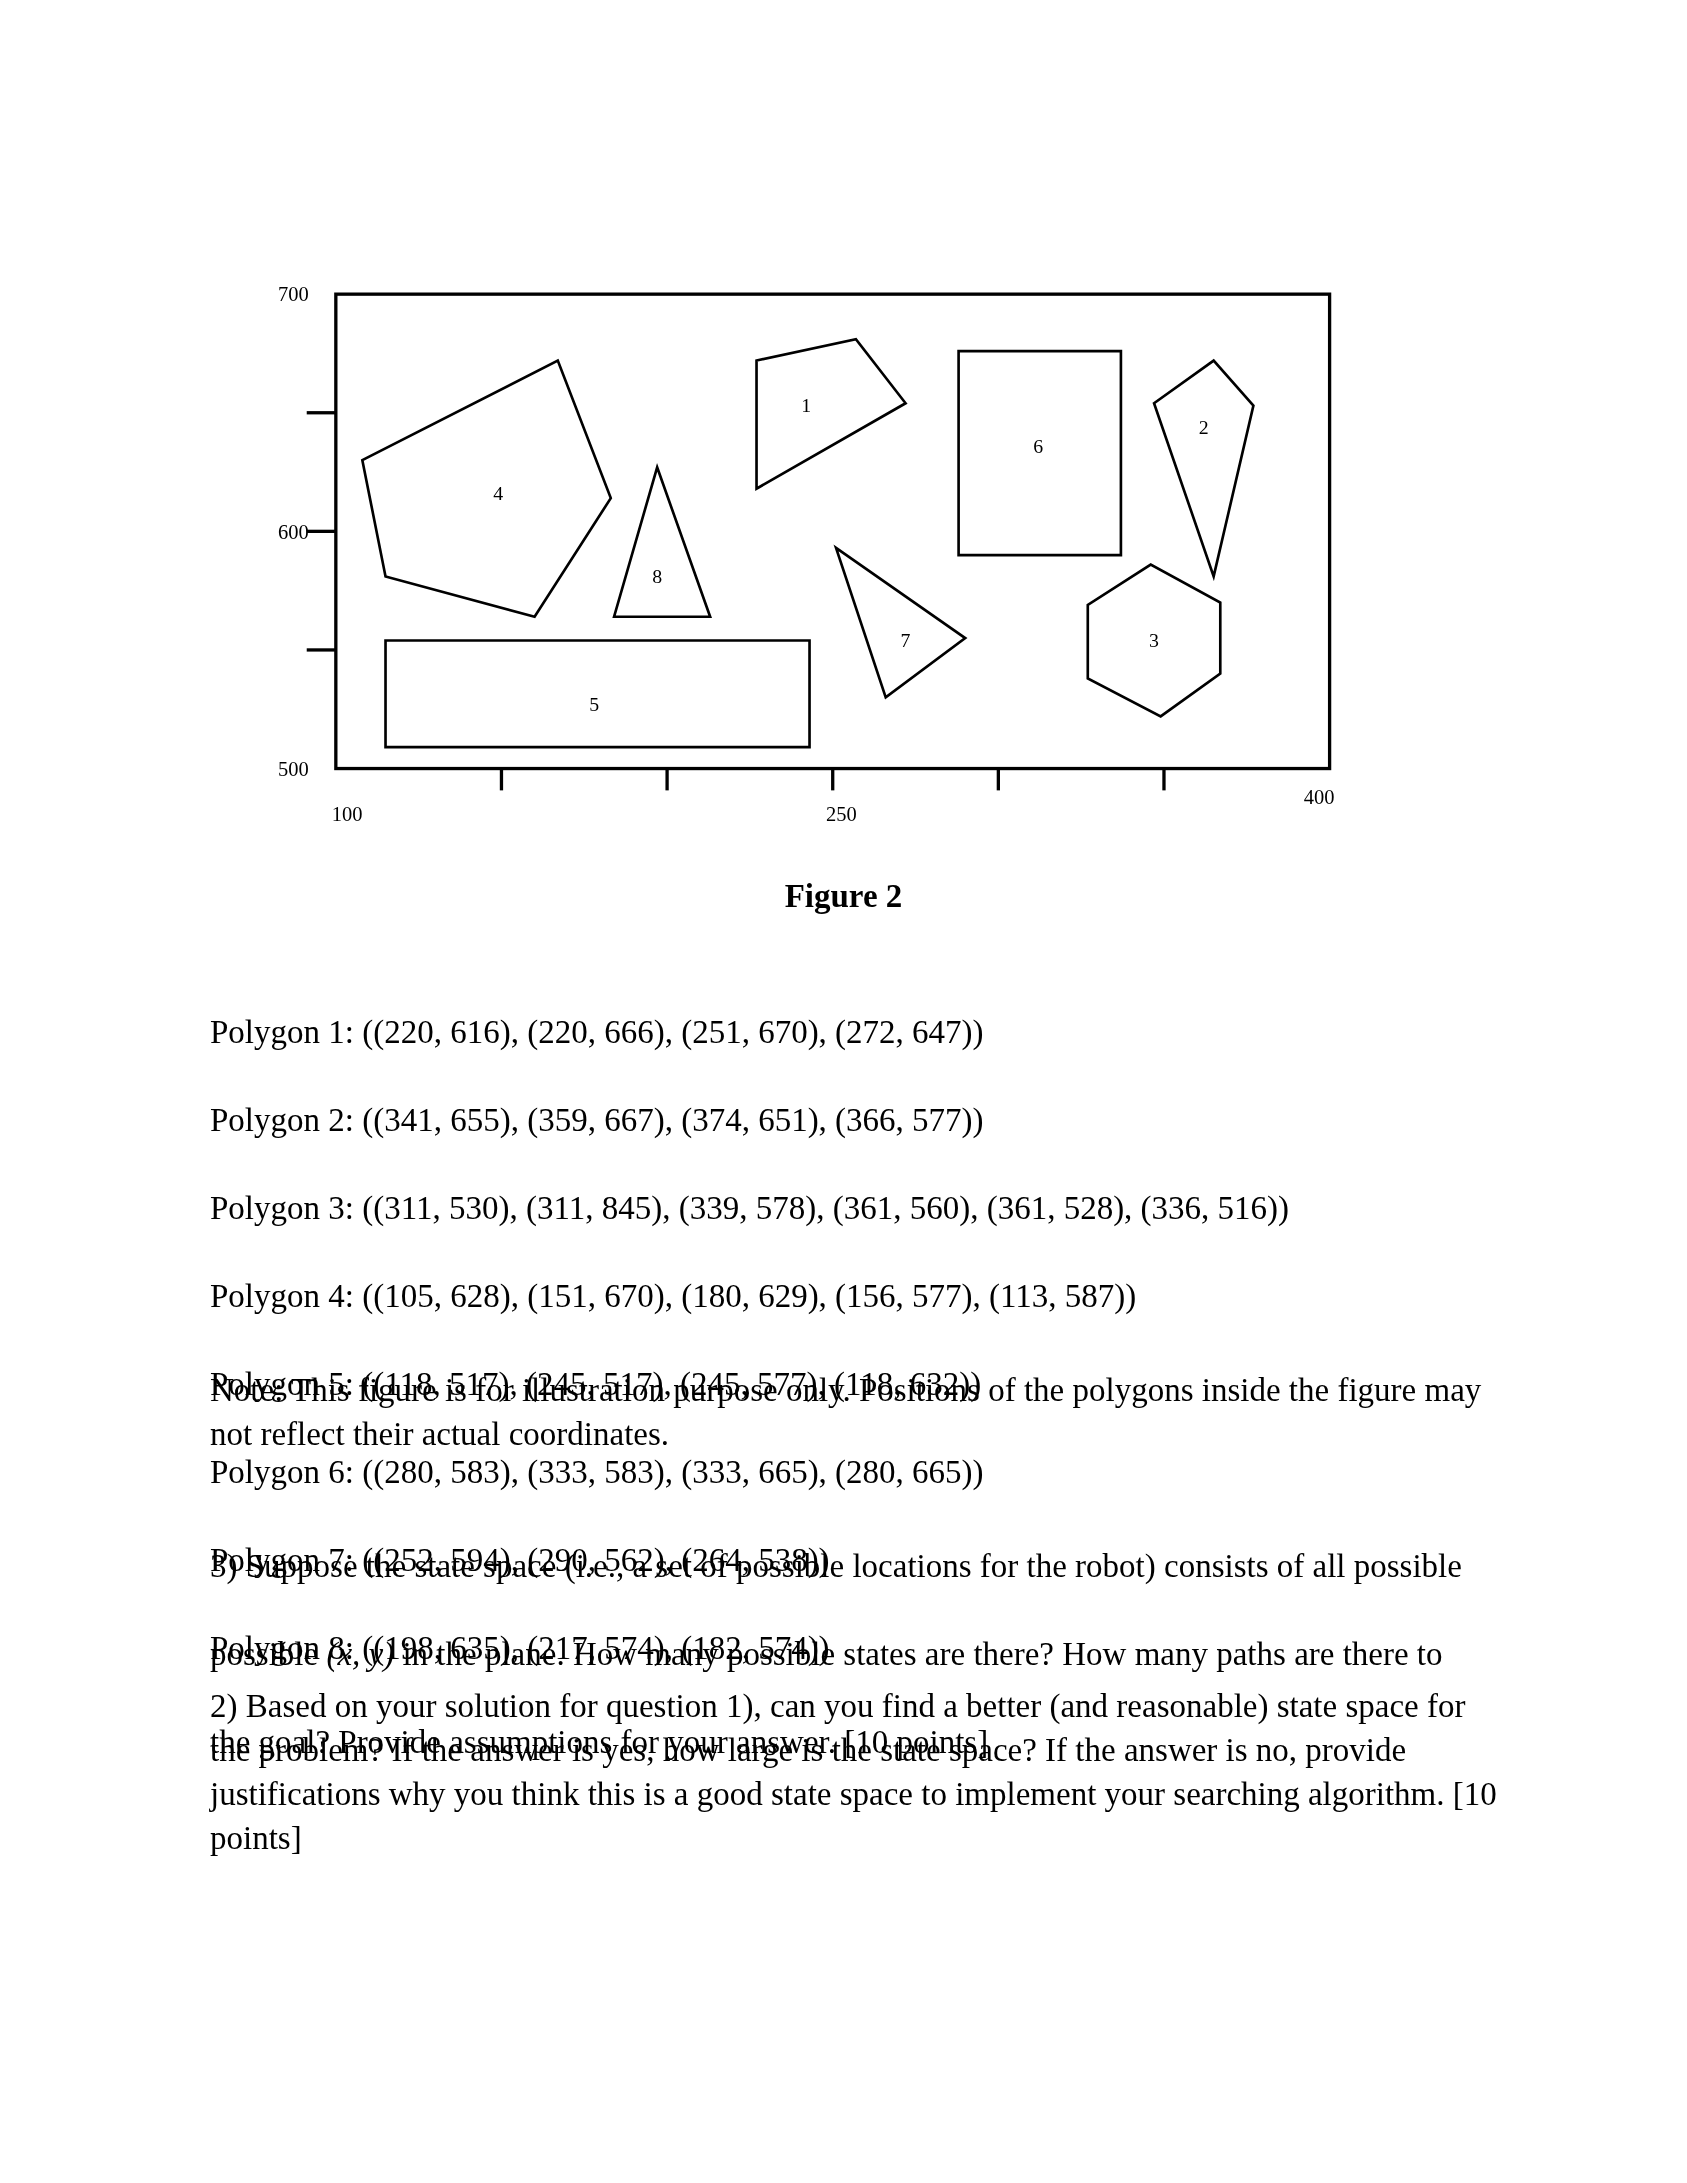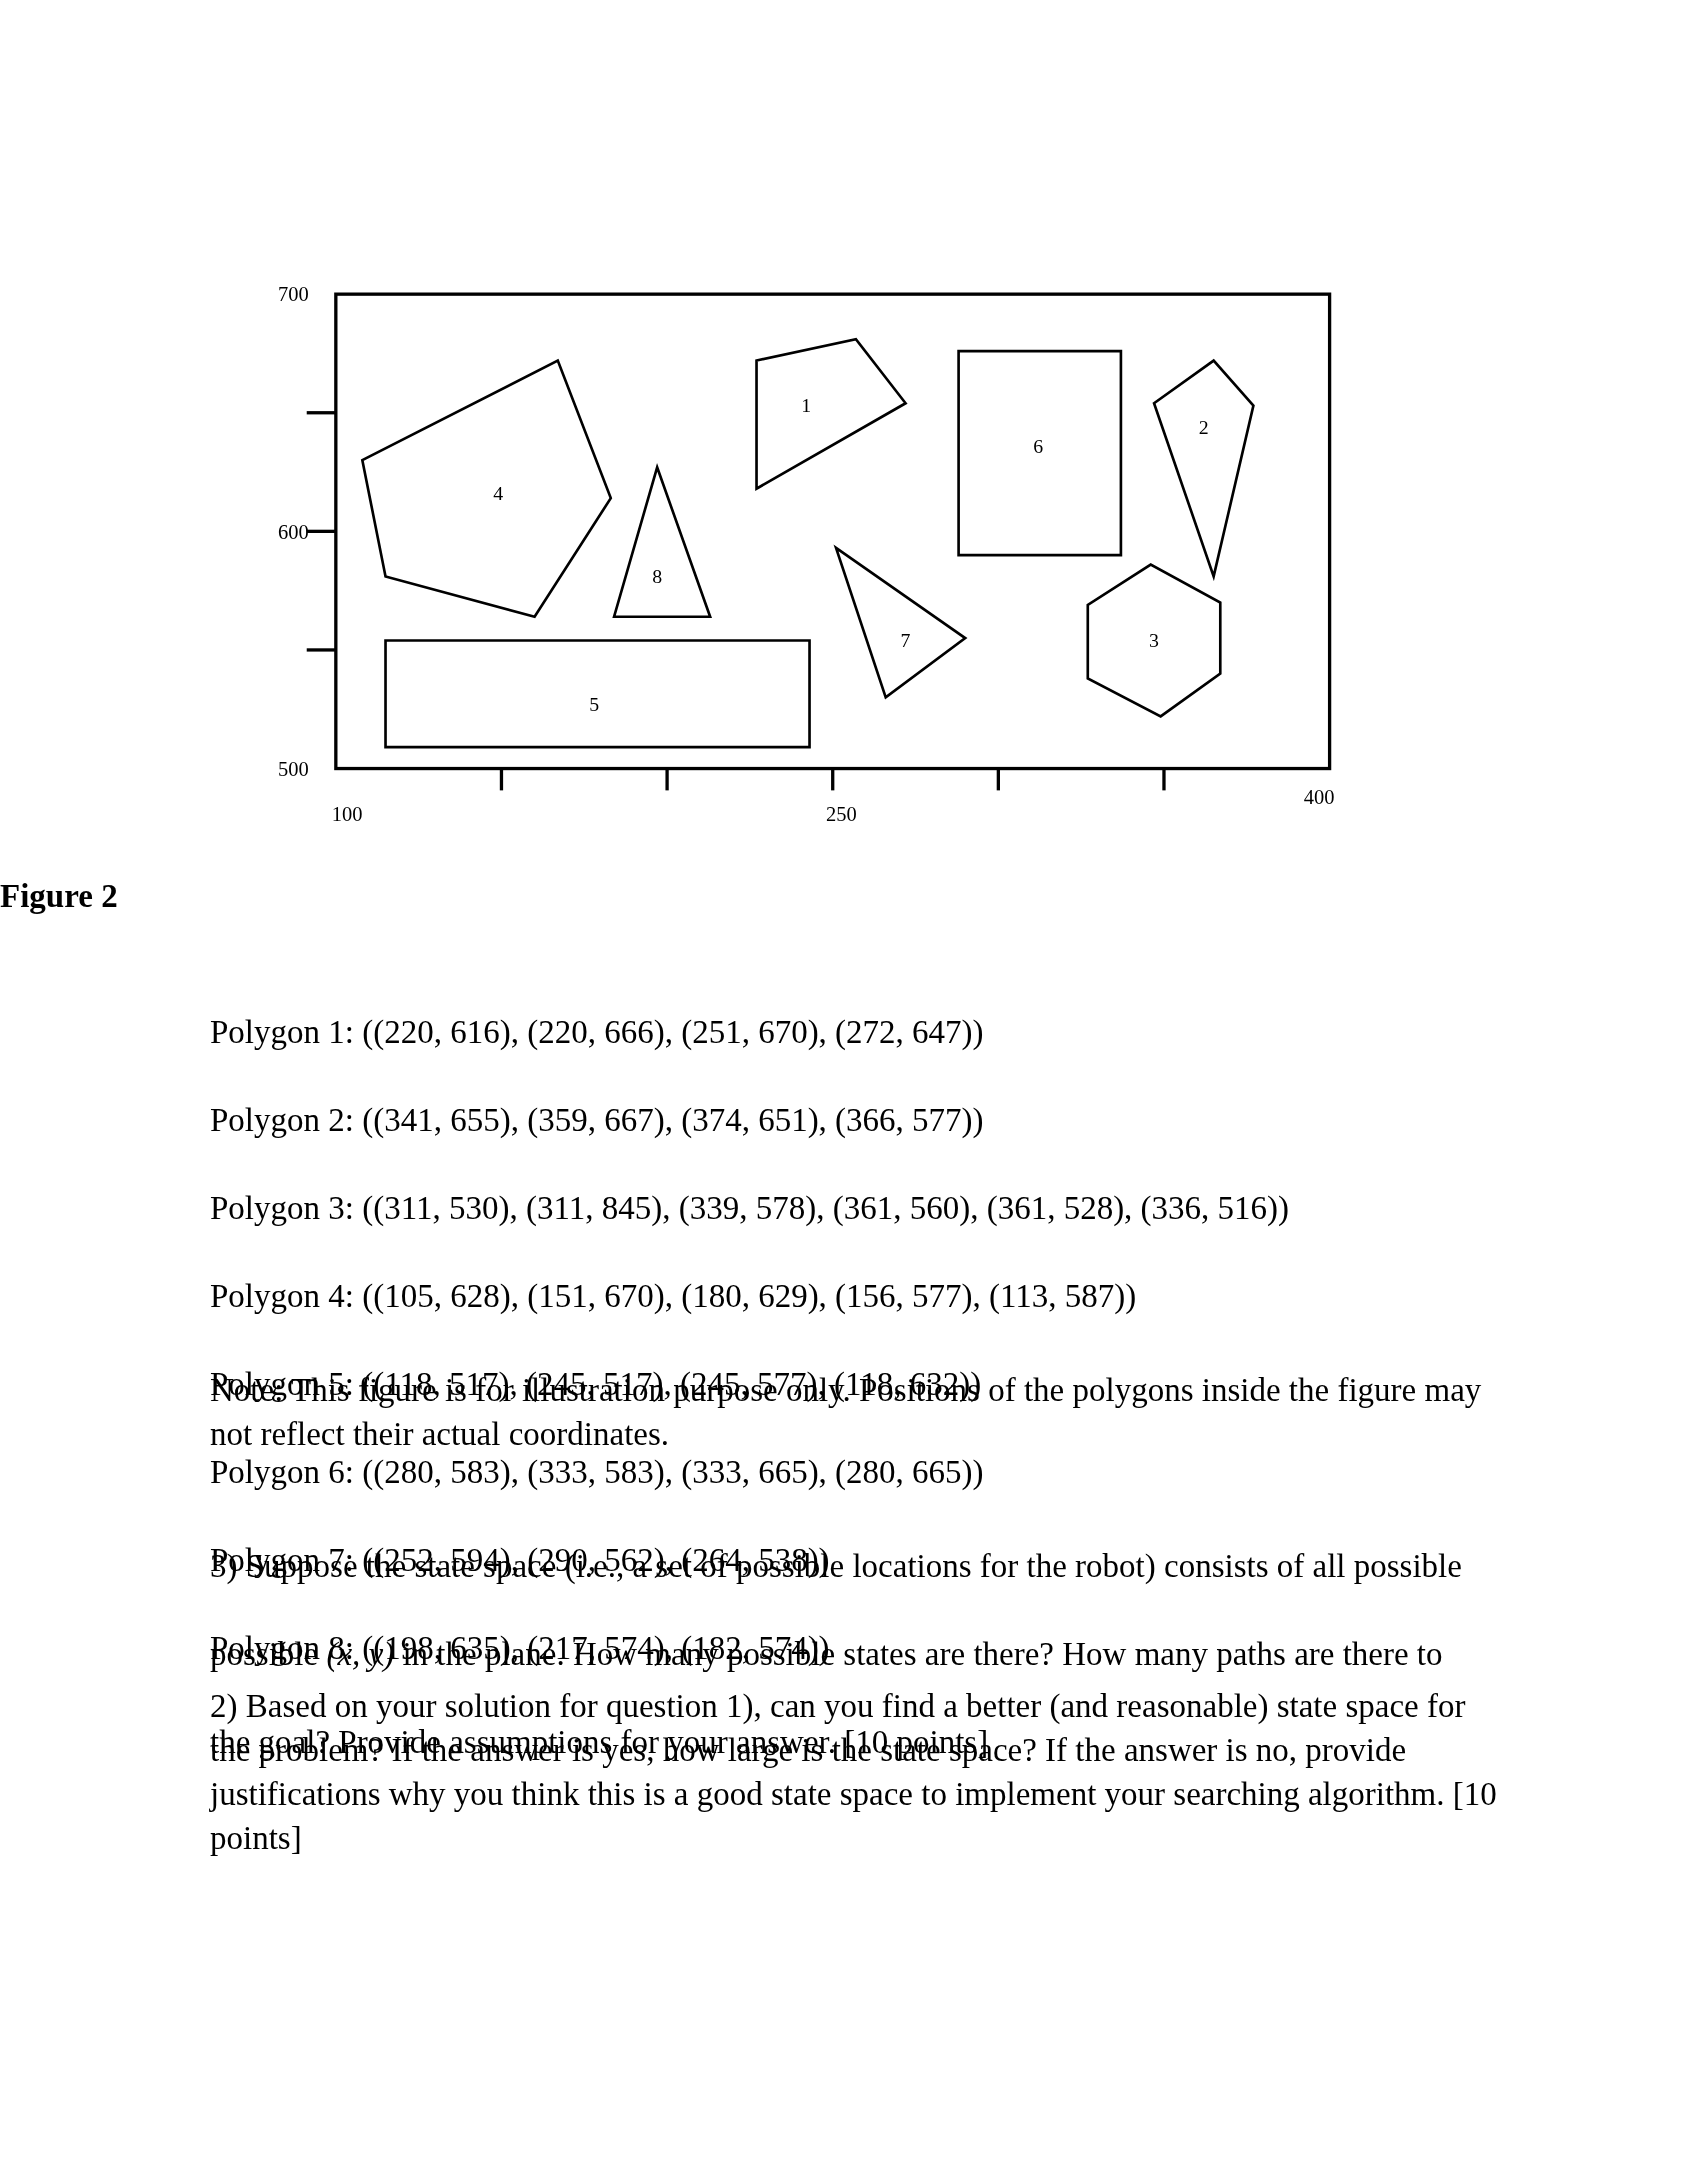--- a/index.html
+++ b/index.html
@@ -6,21 +6,21 @@
   body {
     width: 1687px; height: 2183px;
     background: #ffffff; color: #000000;
     font-family: "Liberation Serif", "DejaVu Serif", serif;
     position: relative; overflow: hidden;
   }
   .figure-area { position: absolute; left: 265px; top: 271px; width: 1105px; height: 569px; }
   svg text { font-family: "Liberation Serif", "DejaVu Serif", serif; fill: #000; }
   .caption {
     position: absolute; left: 0; top: 874px; width: 1687px;
-    font-weight: bold; font-size: 33px; line-height: 44px;
+    text-align: center; font-weight: bold; font-size: 33px; line-height: 44px;
   }
   .textblock {
     position: absolute; left: 210px;
     font-size: 33px; line-height: 44px; white-space: pre-line;
   }
   .textblock div { white-space: pre; }
   .polygon-list { top: 966px; }
   .note-para { top: 1368px; }
   .q1-para { top: 1500px; }
   .q2-para { top: 1684px; }

